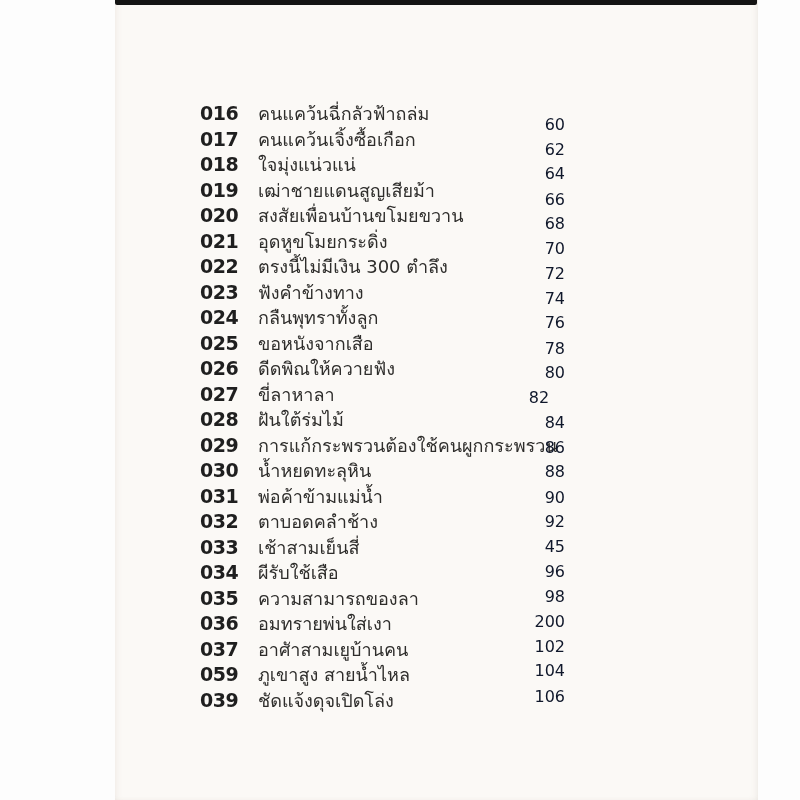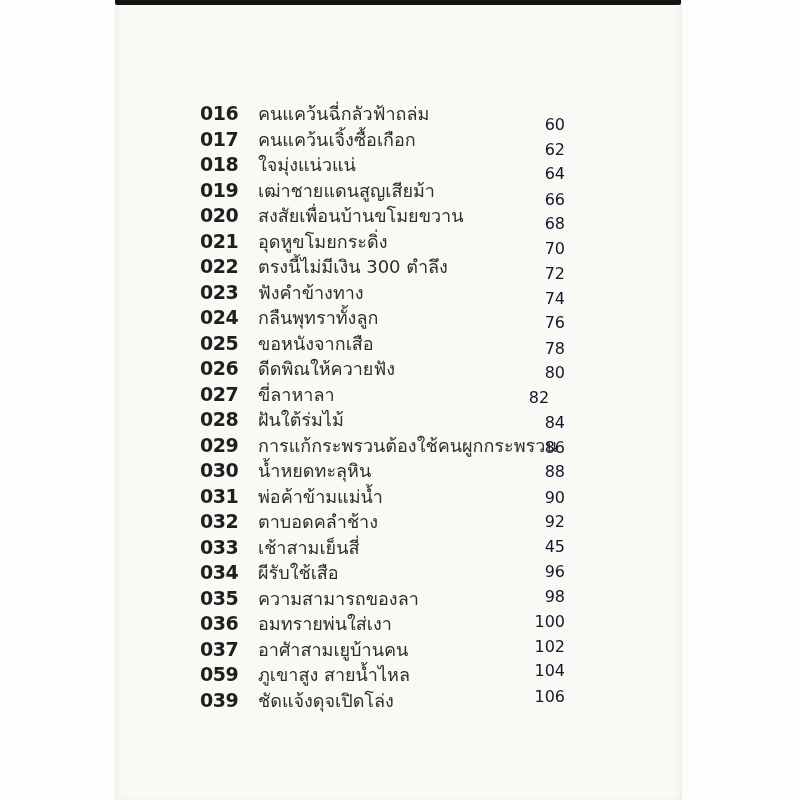--- a/index.html
+++ b/index.html
@@ -10,21 +10,21 @@
     width: 800px;
     height: 800px;
     background: #fdfdfd;
     overflow: hidden;
     font-family: "DejaVu Sans", sans-serif;
   }
   
   .book-page {
     position: relative;
     margin-left: 115px;
-    width: 567px;
+    width: 643px;
     height: 800px;
     background: #fbf9f6;
     box-shadow: inset 4px 0 10px -6px rgba(120,90,70,0.18),
                 inset -4px 0 10px -6px rgba(120,100,80,0.22);
   }
   
   .top-edge {
     position: absolute;
     top: 0;
     left: 0;
@@ -192,21 +192,21 @@
 
   <div class="toc-row">
     <span class="entry-no">035</span>
     <span class="entry-title">ความสามารถของลา</span>
     <span class="entry-page" style="transform: translateY(-2.85px);">98</span>
   </div>
 
   <div class="toc-row">
     <span class="entry-no">036</span>
     <span class="entry-title">อมทรายพ่นใส่เงา</span>
-    <span class="entry-page" style="transform: translateY(-3.5px);">100</span>
+    <span class="entry-page" style="transform: translateY(-3.5px);">200</span>
   </div>
 
   <div class="toc-row">
     <span class="entry-no">037</span>
     <span class="entry-title">อาศัาสามเยูบ้านคน</span>
     <span class="entry-page" style="transform: translateY(-4.15px);">102</span>
   </div>
 
   <div class="toc-row">
     <span class="entry-no">059</span>

